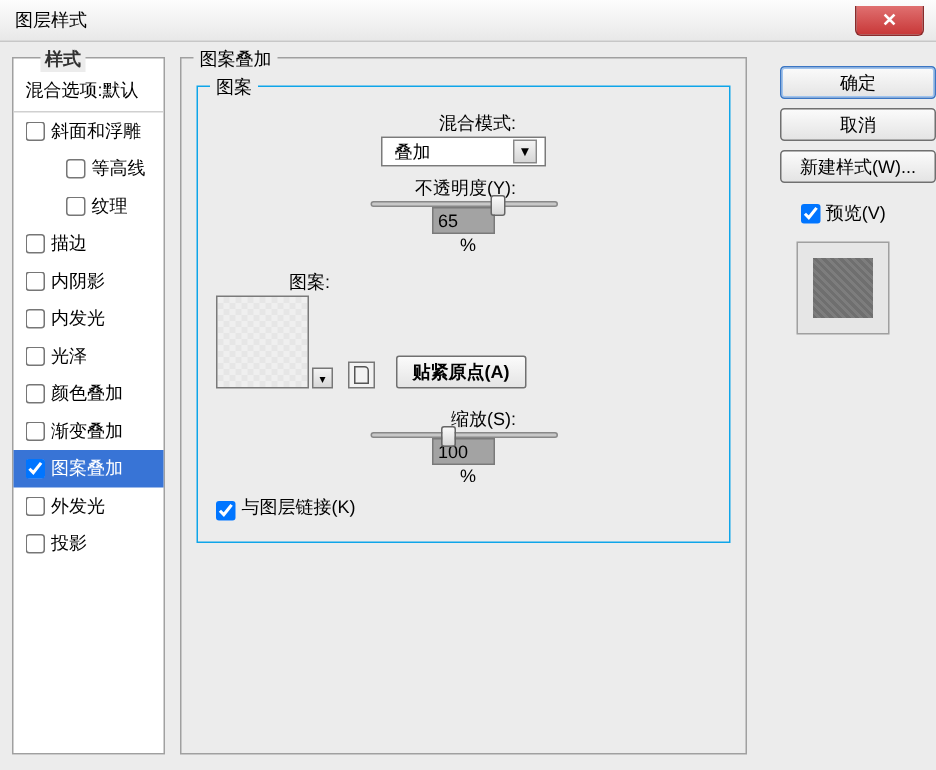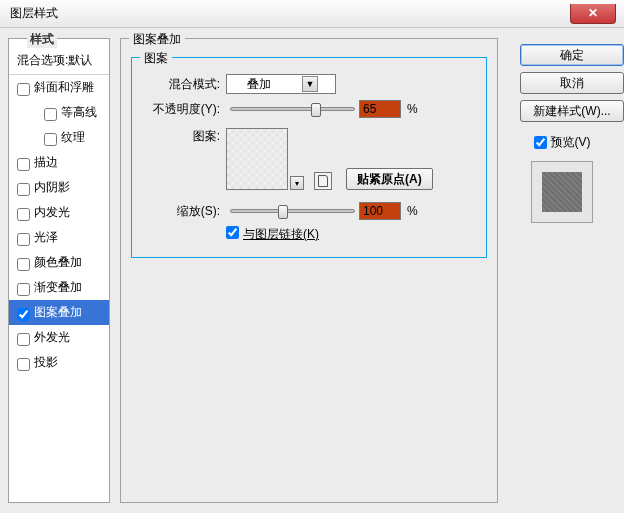--- a/index.html
+++ b/index.html
@@ -6,59 +6,59 @@
 body { background: #ececec; width: 624px; height: 513px; overflow: hidden; }
 
 .titlebar { height: 28px; background: linear-gradient(#fdfdfd, #e8e8e8); border-bottom: 1px solid #c7c7c7; display: flex; align-items: center; justify-content: space-between; padding-left: 10px; }
 .close-btn { width: 46px; height: 20px; background: linear-gradient(#e07070, #c83838); border: 1px solid #8a2b2b; border-top: none; border-radius: 0 0 4px 4px; margin-right: 8px; display: flex; align-items: center; justify-content: center; color: #fff; font-weight: bold; font-size: 11px; cursor: pointer; }
 
 .content { display: flex; padding: 10px 8px; height: 485px; }
 
 .left-panel { width: 102px; border: 1px solid #a0a0a0; background: #fff; position: relative; }
 .left-panel .grouplabel { position: absolute; top: -8px; left: 18px; background: #ececec; padding: 0 3px; color: #333; font-weight: bold; }
 .left-list { margin-top: 8px; }
-.left-item { padding: 4px 6px 4px 8px; display: flex; align-items: flex-end; cursor: pointer; white-space: nowrap; }
+.left-item { padding: 4px 6px 4px 8px; display: flex; align-items: center; cursor: pointer; white-space: nowrap; }
 .left-item.sub { padding-left: 35px; }
 .left-item input[type=checkbox] { margin-right: 4px; width: 13px; height: 13px; }
 .left-item.selected { background: #3874d6; color: #fff; }
 .left-item.header-item { border-bottom: 1px solid #d0d0d0; padding: 5px 8px; }
 
 .mid-panel { flex: 1; padding-left: 10px; position: relative; }
 .fieldset { border: 1px solid #0ea5e9; padding: 10px 12px 14px 12px; position: relative; margin-top: 4px; }
 .fieldset .legend { position: absolute; top: -8px; left: 8px; background: #ececec; padding: 0 4px; }
 .outer-fieldset { border: 1px solid #a0a0a0; position: relative; padding: 14px 10px 10px 10px; height: 465px; }
 .outer-fieldset > .legend { position: absolute; top: -8px; left: 8px; background: #ececec; padding: 0 4px; }
 
-.row { display: flex; align-items: center; margin: 6px 0; }
+.row { display: flex; align-items: center; margin: 6px 0; flex-direction: column; }
 .row-label { width: 76px; text-align: right; margin-right: 6px; }
-.dropdown { width: 110px; height: 20px; border: 1px solid #7a7a7a; background: #fff; display: flex; align-items: center; justify-content: space-between; padding: 0 20px; cursor: pointer; }
+.dropdown { width: 110px; height: 20px; border: 1px solid #7a7a7a; background: #fff; display: flex; align-items: center; justify-content: space-between; padding: 0 8px; cursor: pointer; }
 .dropdown .dd-arrow { width: 16px; height: 16px; background: linear-gradient(#f4f4f4,#d6d6d6); border: 1px solid #888; display: flex; align-items: center; justify-content: center; font-size: 9px; margin-right: -3px; }
 
 .slider-track { position: relative; width: 125px; height: 4px; background: #c8c8c8; border: 1px solid #888; border-radius: 2px; margin: 0 4px; }
 .slider-thumb { position: absolute; top: -5px; width: 10px; height: 14px; background: linear-gradient(#fafafa,#d8d8d8); border: 1px solid #666; border-radius: 2px; cursor: pointer; }
 
-.num-input { width: 42px; height: 18px; border: 1px solid #7a7a7a; background: #c2410c; padding: 0 3px; text-align: left; }
+.num-input { width: 42px; height: 18px; border: 1px solid #7a7a7a; background: #a3a3a3; padding: 0 3px; text-align: left; }
 .unit { margin-left: 6px; }
 
 .pattern-swatch { width: 62px; height: 62px; border: 1px solid #7a7a7a; background: repeating-conic-gradient(#e6e6e6 0 25%, #efefef 0 50%) 0 0/8px 8px; background-color: #ededed; display: inline-block; cursor: pointer; }
 .small-arrow-btn { width: 14px; height: 14px; border: 1px solid #777; background: linear-gradient(#f4f4f4,#d8d8d8); display: flex; align-items: center; justify-content: center; font-size: 8px; margin-left: 2px; cursor: pointer; }
 .new-doc-icon { width: 18px; height: 18px; border: 1px solid #777; background: #f2f2f2; margin-left: 10px; display: flex; align-items: center; justify-content: center; cursor: pointer; }
 .new-doc-icon span { width: 10px; height: 12px; border: 1px solid #555; border-top-right-radius: 3px; }
 
 .btn { height: 20px; padding: 0 10px; border: 1px solid #707070; background: linear-gradient(#fbfbfb,#e4e4e4); border-radius: 2px; cursor: pointer; display: inline-flex; align-items: center; justify-content: center; font-weight: bold; }
 
 .right-panel { width: 118px; padding-left: 10px; display: flex; flex-direction: column; align-items: center; }
 .right-btn { width: 104px; height: 22px; border: 1px solid #707070; background: linear-gradient(#fbfbfb,#e4e4e4); border-radius: 3px; margin-top: 6px; cursor: pointer; display: flex; align-items: center; justify-content: center; margin-left: 20px; }
 .right-btn.primary { border: 1px solid #3a76c4; box-shadow: 0 0 0 1px #9ec3ee inset; }
 .preview-check { margin-top: 12px; display: flex; align-items: center; }
 .preview-check input { margin-right: 4px; }
 .preview-box { width: 62px; height: 62px; margin-top: 10px; border: 1px solid #a0a0a0; background: #e6e6e6; display: flex; align-items: center; justify-content: center; }
 .preview-tex { width: 40px; height: 40px; background: #7a7a7a; background-image: repeating-linear-gradient(45deg,#6f6f6f 0 2px,#7d7d7d 2px 4px), repeating-linear-gradient(-45deg,#727272 0 2px,#808080 2px 4px); }
 
-.checkbox-row { display: flex; align-items: flex-start; margin-left: 82px; margin-top: 4px; text-decoration: underline; }
+.checkbox-row { display: flex; align-items: flex-end; margin-top: 4px; }
 .checkbox-row input { margin-right: 4px; }
 </style>
 </head>
 <body>
 
 <div class="titlebar">
   <span>图层样式</span>
   <div class="close-btn">
     <span>✕</span>
   </div>

